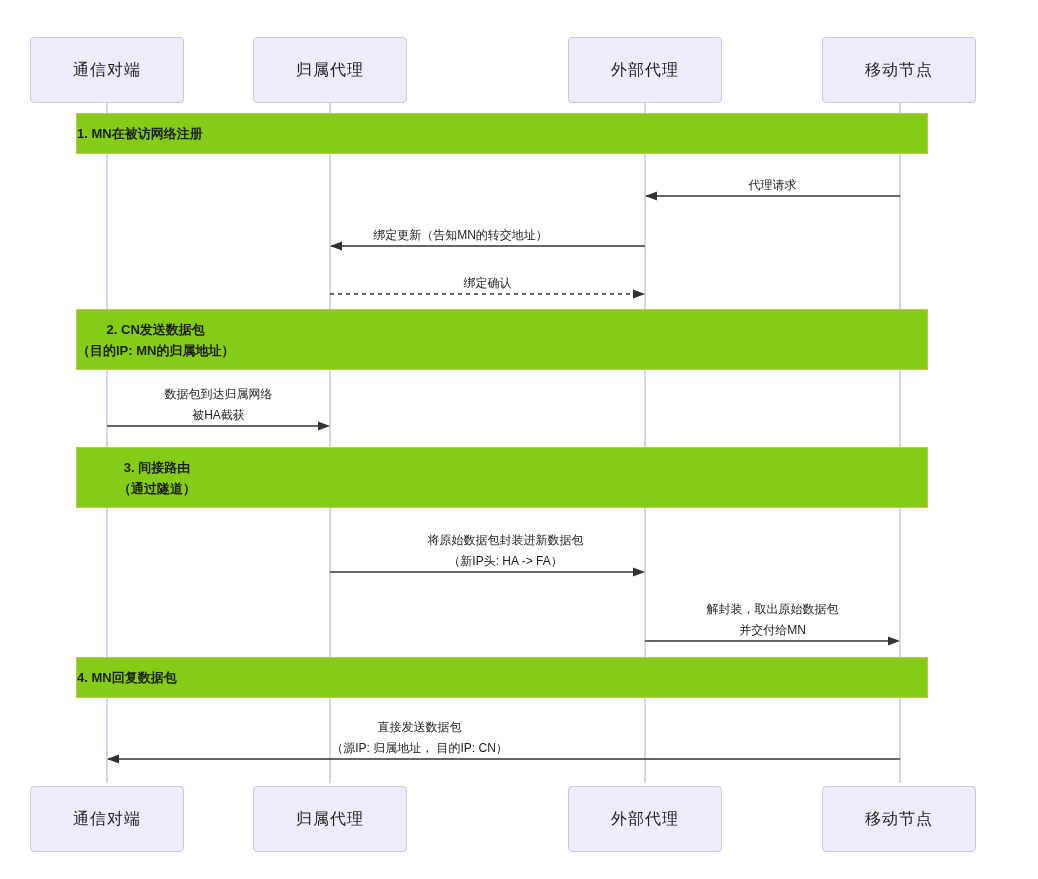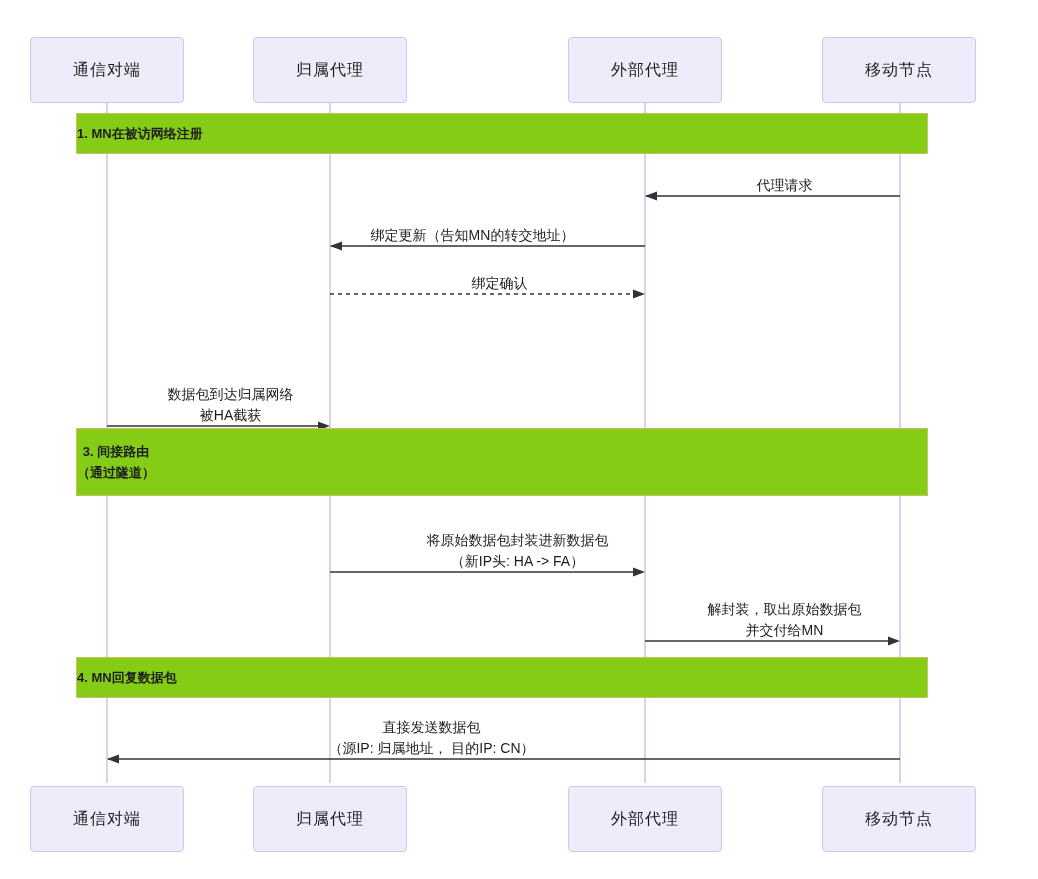--- a/index.html
+++ b/index.html
@@ -64,25 +64,24 @@
     z-index: 3;
   }
   .note .ln { display: block; }
   
   .msg { position: absolute; z-index: 2; }
   .msg .label {
     position: absolute;
     bottom: 6px;
     width: 100%;
     text-align: center;
-    font-size: 14px;
+    font-size: 12px;
     line-height: 21px;
     color: #1d1d1d;
     white-space: nowrap;
-    margin-left: 12px;
   }
   .msg .label .ln { display: block; }
   .msg svg { position: absolute; bottom: 0; left: 0; overflow: visible; }
 </style>
 </head>
 <body>
 
 <div id="page">
 
   <div class="lifeline" style="left:106px;"></div>
@@ -129,33 +128,39 @@
   <div class="msg" style="left:330px; top:260px; width:315px; height:40px;">
     <div class="label">
       <span class="ln">绑定确认</span>
     </div>
     <svg width="315" height="12" viewBox="0 0 315 12">
       <line x1="0" y1="6" x2="303" y2="6" stroke="#333333" stroke-width="1.6" stroke-dasharray="4,4"></line>
       <polygon points="315,6 303,1.5 303,10.5" fill="#333333"></polygon>
     </svg>
   </div>
 
+  <div class="note" style="top:309px; height:61px;">
+    <div>
+      <span class="ln">2. CN发送数据包</span>
+      <span class="ln">（目的IP: MN的归属地址）</span>
+    </div>
+  </div>
 
   <div class="msg" style="left:107px; top:372px; width:223px; height:60px;">
     <div class="label">
       <span class="ln">数据包到达归属网络</span>
       <span class="ln">被HA截获</span>
     </div>
     <svg width="223" height="12" viewBox="0 0 223 12">
       <line x1="0" y1="6" x2="211" y2="6" stroke="#333333" stroke-width="1.6"></line>
       <polygon points="223,6 211,1.5 211,10.5" fill="#333333"></polygon>
     </svg>
   </div>
 
-  <div class="note" style="top:428px; height:68px;">
+  <div class="note" style="top:447px; height:61px;padding-left:41px;">
     <div>
       <span class="ln">3. 间接路由</span>
       <span class="ln">（通过隧道）</span>
     </div>
   </div>
 
   <div class="msg" style="left:330px; top:518px; width:315px; height:60px;padding-left:12px;">
     <div class="label">
       <span class="ln">将原始数据包封装进新数据包</span>
       <span class="ln">（新IP头: HA -&gt; FA）</span>

